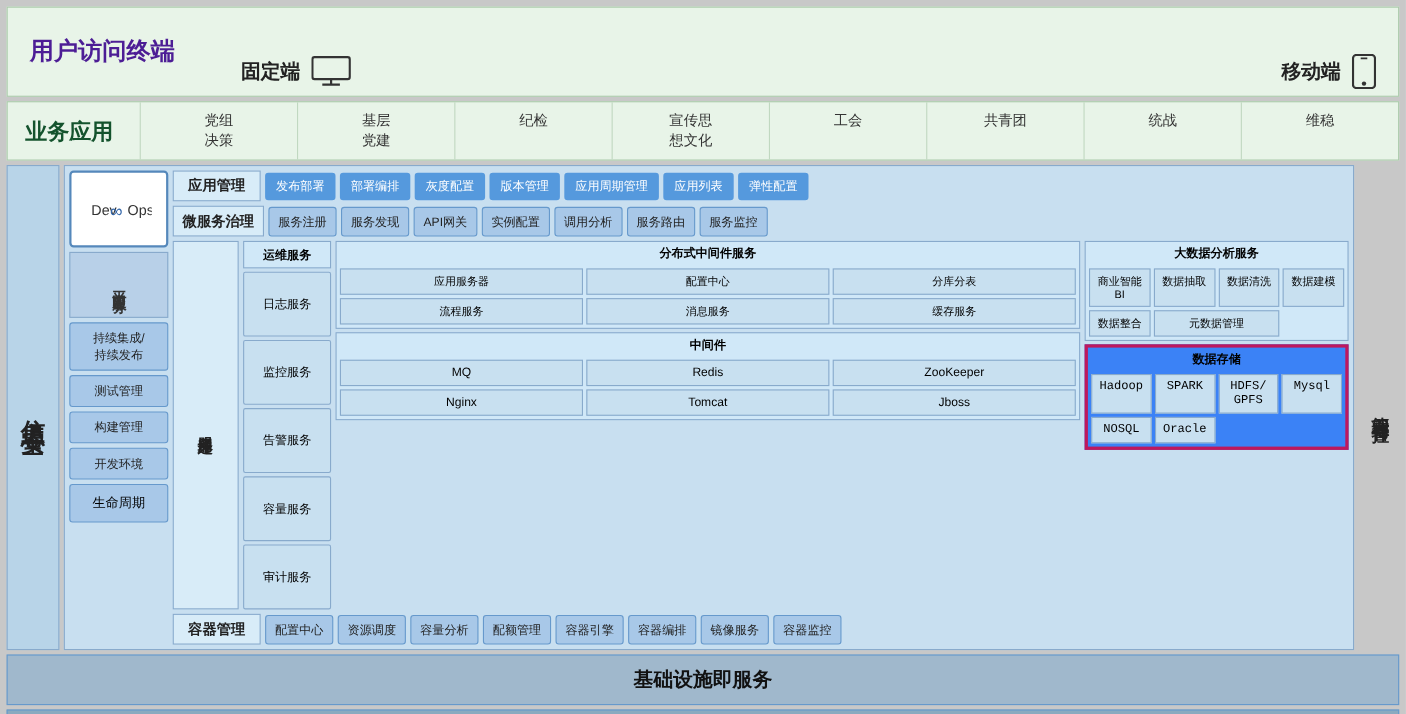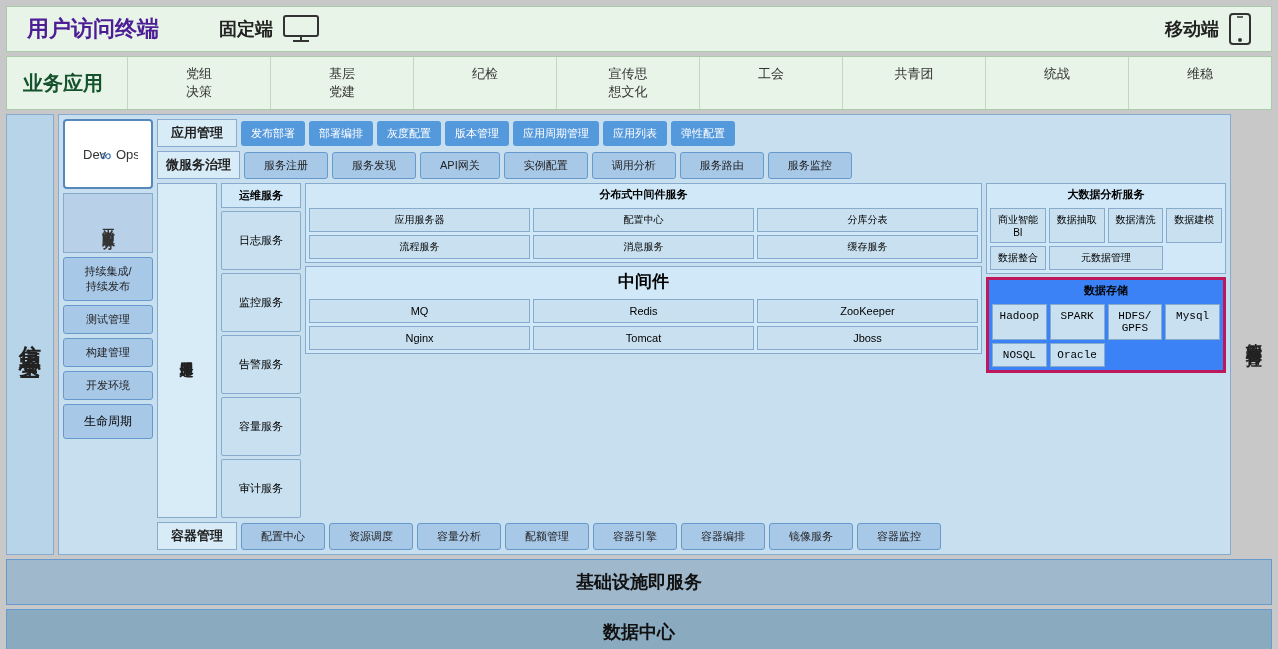--- a/index.html
+++ b/index.html
@@ -27,20 +27,21 @@
     }
     .top-bar-title {
       font-size: 22px;
       font-weight: bold;
       color: #4c1d95;
     }
     .terminal-group {
       display: flex;
       align-items: center;
       gap: 10px;
+      margin-top: 36px;
     }
     .terminal-label {
       font-size: 18px;
       font-weight: bold;
       color: #222;
     }
     .monitor-icon {
       width: 36px;
       height: 28px;
     }
@@ -207,21 +208,21 @@
       cursor: pointer;
       font-family: inherit;
       white-space: nowrap;
       text-align: center;
     }
     .btn-light {
       background: #a8c8e8;
       color: #222;
       border: 1px solid #6699cc;
       border-radius: 3px;
-      padding: 5px 19px;
+      padding: 5px 8px;
       font-size: 11px;
       cursor: pointer;
       font-family: inherit;
       white-space: nowrap;
     }
     
     .general-services {
       display: flex;
       gap: 4px;
       flex: 1;
@@ -300,21 +301,21 @@
       font-size: 10px;
       cursor: pointer;
     }
     .middleware-bottom {
       background: #d0e8f8;
       border: 1px solid #88aacc;
     }
     .middleware-title {
       text-align: center;
       padding: 3px;
-      font-size: 17px;
+      font-size: 11px;
       font-weight: bold;
     }
     .middleware-grid {
       display: grid;
       grid-template-columns: 1fr 1fr 1fr;
       gap: 3px;
       padding: 3px;
     }
     .middleware-item {
       background: #c8e0f0;

